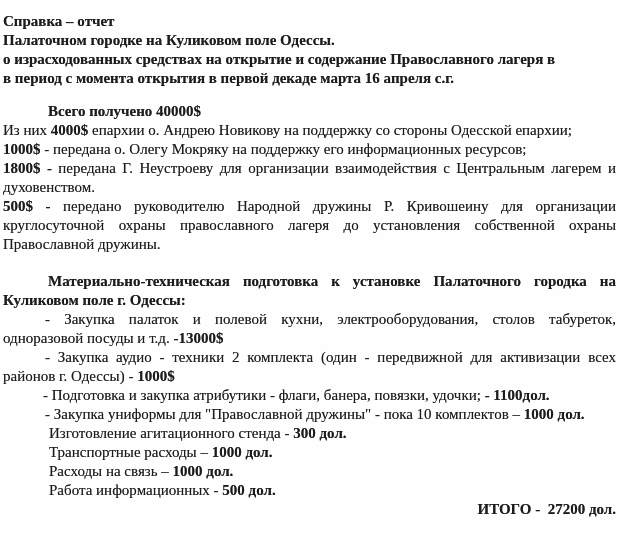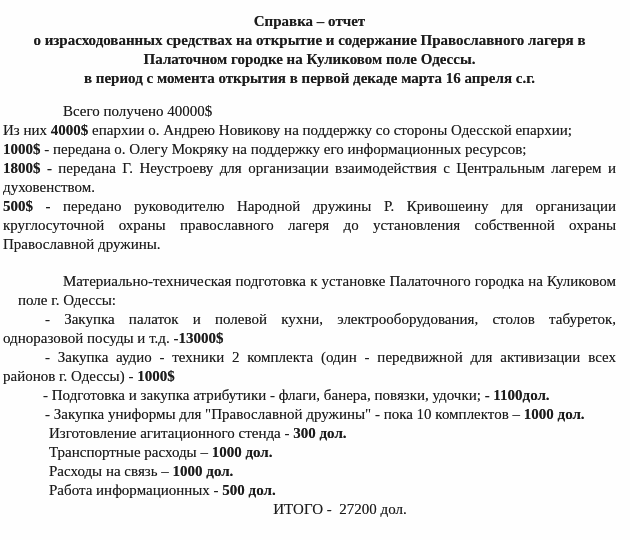--- a/index.html
+++ b/index.html
@@ -15,50 +15,49 @@
     overflow: hidden;
     box-sizing: border-box;
     padding: 12px 14px 0 3px;
     font-family: "Liberation Serif", "DejaVu Serif", serif;
     font-size: 15px;
     line-height: 19px;
     color: #1c1c1c;
     text-shadow: 0 0 0.45px rgba(20,20,20,0.55);
   }
   .title-block {
-    text-align: center;
     font-weight: bold;
   }
   .title-line { margin: 0; }
   .para {
     margin: 0;
     text-align: justify;
   }
   .sec-funds { margin-top: 14px; }
   .sec-material { margin-top: 18px; }
   .ind-45 { text-indent: 45px; }
   .ind-42 { text-indent: 42px; }
   .ind-40 { text-indent: 40px; }
   .ind-46 { text-indent: 46px; }
-  .bold { font-weight: normal; margin-left: 15px; }
+  .bold { font-weight: bold; }
   b { font-weight: bold; }
   .itogo {
     white-space: pre-wrap;
-    text-align: center;
+    text-align: right;
   }
 </style>
 </head>
 <body>
 
 <div class="page">
 
   <div class="title-block">
     <p class="title-line">Справка – отчет</p>
+    <p class="title-line">Палаточном городке на Куликовом поле Одессы.</p>
     <p class="title-line">о израсходованных средствах на открытие и содержание Православного лагеря в</p>
-    <p class="title-line">Палаточном городке на Куликовом поле Одессы.</p>
     <p class="title-line">в период с момента открытия в первой декаде марта 16 апреля с.г.</p>
   </div>
 
   <div class="sec-funds">
     <p class="para ind-45 bold">Всего получено 40000$</p>
 
     <p class="para"><span>Из них </span><b>4000$</b><span> епархии о. Андрею Новикову на поддержку со стороны Одесской епархии;</span></p>
 
     <p class="para"><span></span><b>1000$</b><span> - передана о. Олегу Мокряку на поддержку его информационных ресурсов;</span></p>
 

